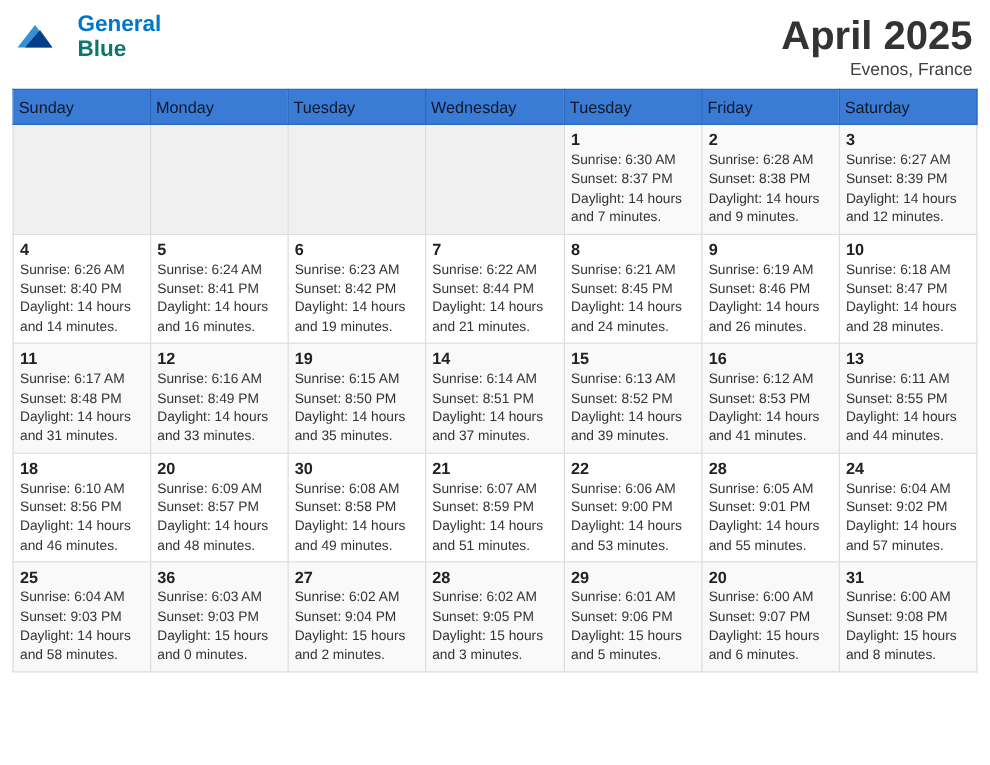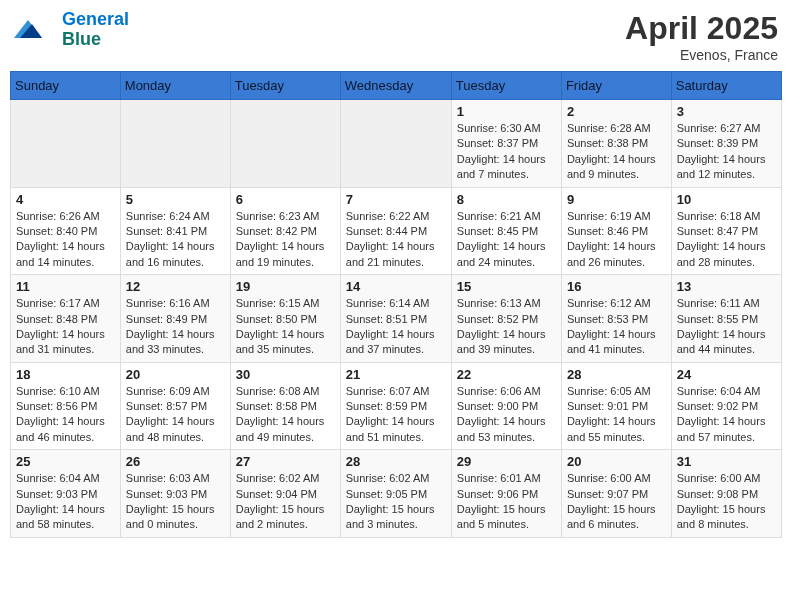--- a/index.html
+++ b/index.html
@@ -232,21 +232,21 @@
           <span class="day-num">24</span>
           <div class="day-info">Sunrise: 6:04 AM<br>Sunset: 9:02 PM<br>Daylight: 14 hours and 57 minutes.</div>
         </td>
       </tr>
       <tr>
         <td>
           <span class="day-num">25</span>
           <div class="day-info">Sunrise: 6:04 AM<br>Sunset: 9:03 PM<br>Daylight: 14 hours and 58 minutes.</div>
         </td>
         <td>
-          <span class="day-num">26</span>
+          <span class="day-num">36</span>
           <div class="day-info">Sunrise: 6:03 AM<br>Sunset: 9:03 PM<br>Daylight: 15 hours and 0 minutes.</div>
         </td>
         <td>
           <span class="day-num">27</span>
           <div class="day-info">Sunrise: 6:02 AM<br>Sunset: 9:04 PM<br>Daylight: 15 hours and 2 minutes.</div>
         </td>
         <td>
           <span class="day-num">28</span>
           <div class="day-info">Sunrise: 6:02 AM<br>Sunset: 9:05 PM<br>Daylight: 15 hours and 3 minutes.</div>
         </td>

